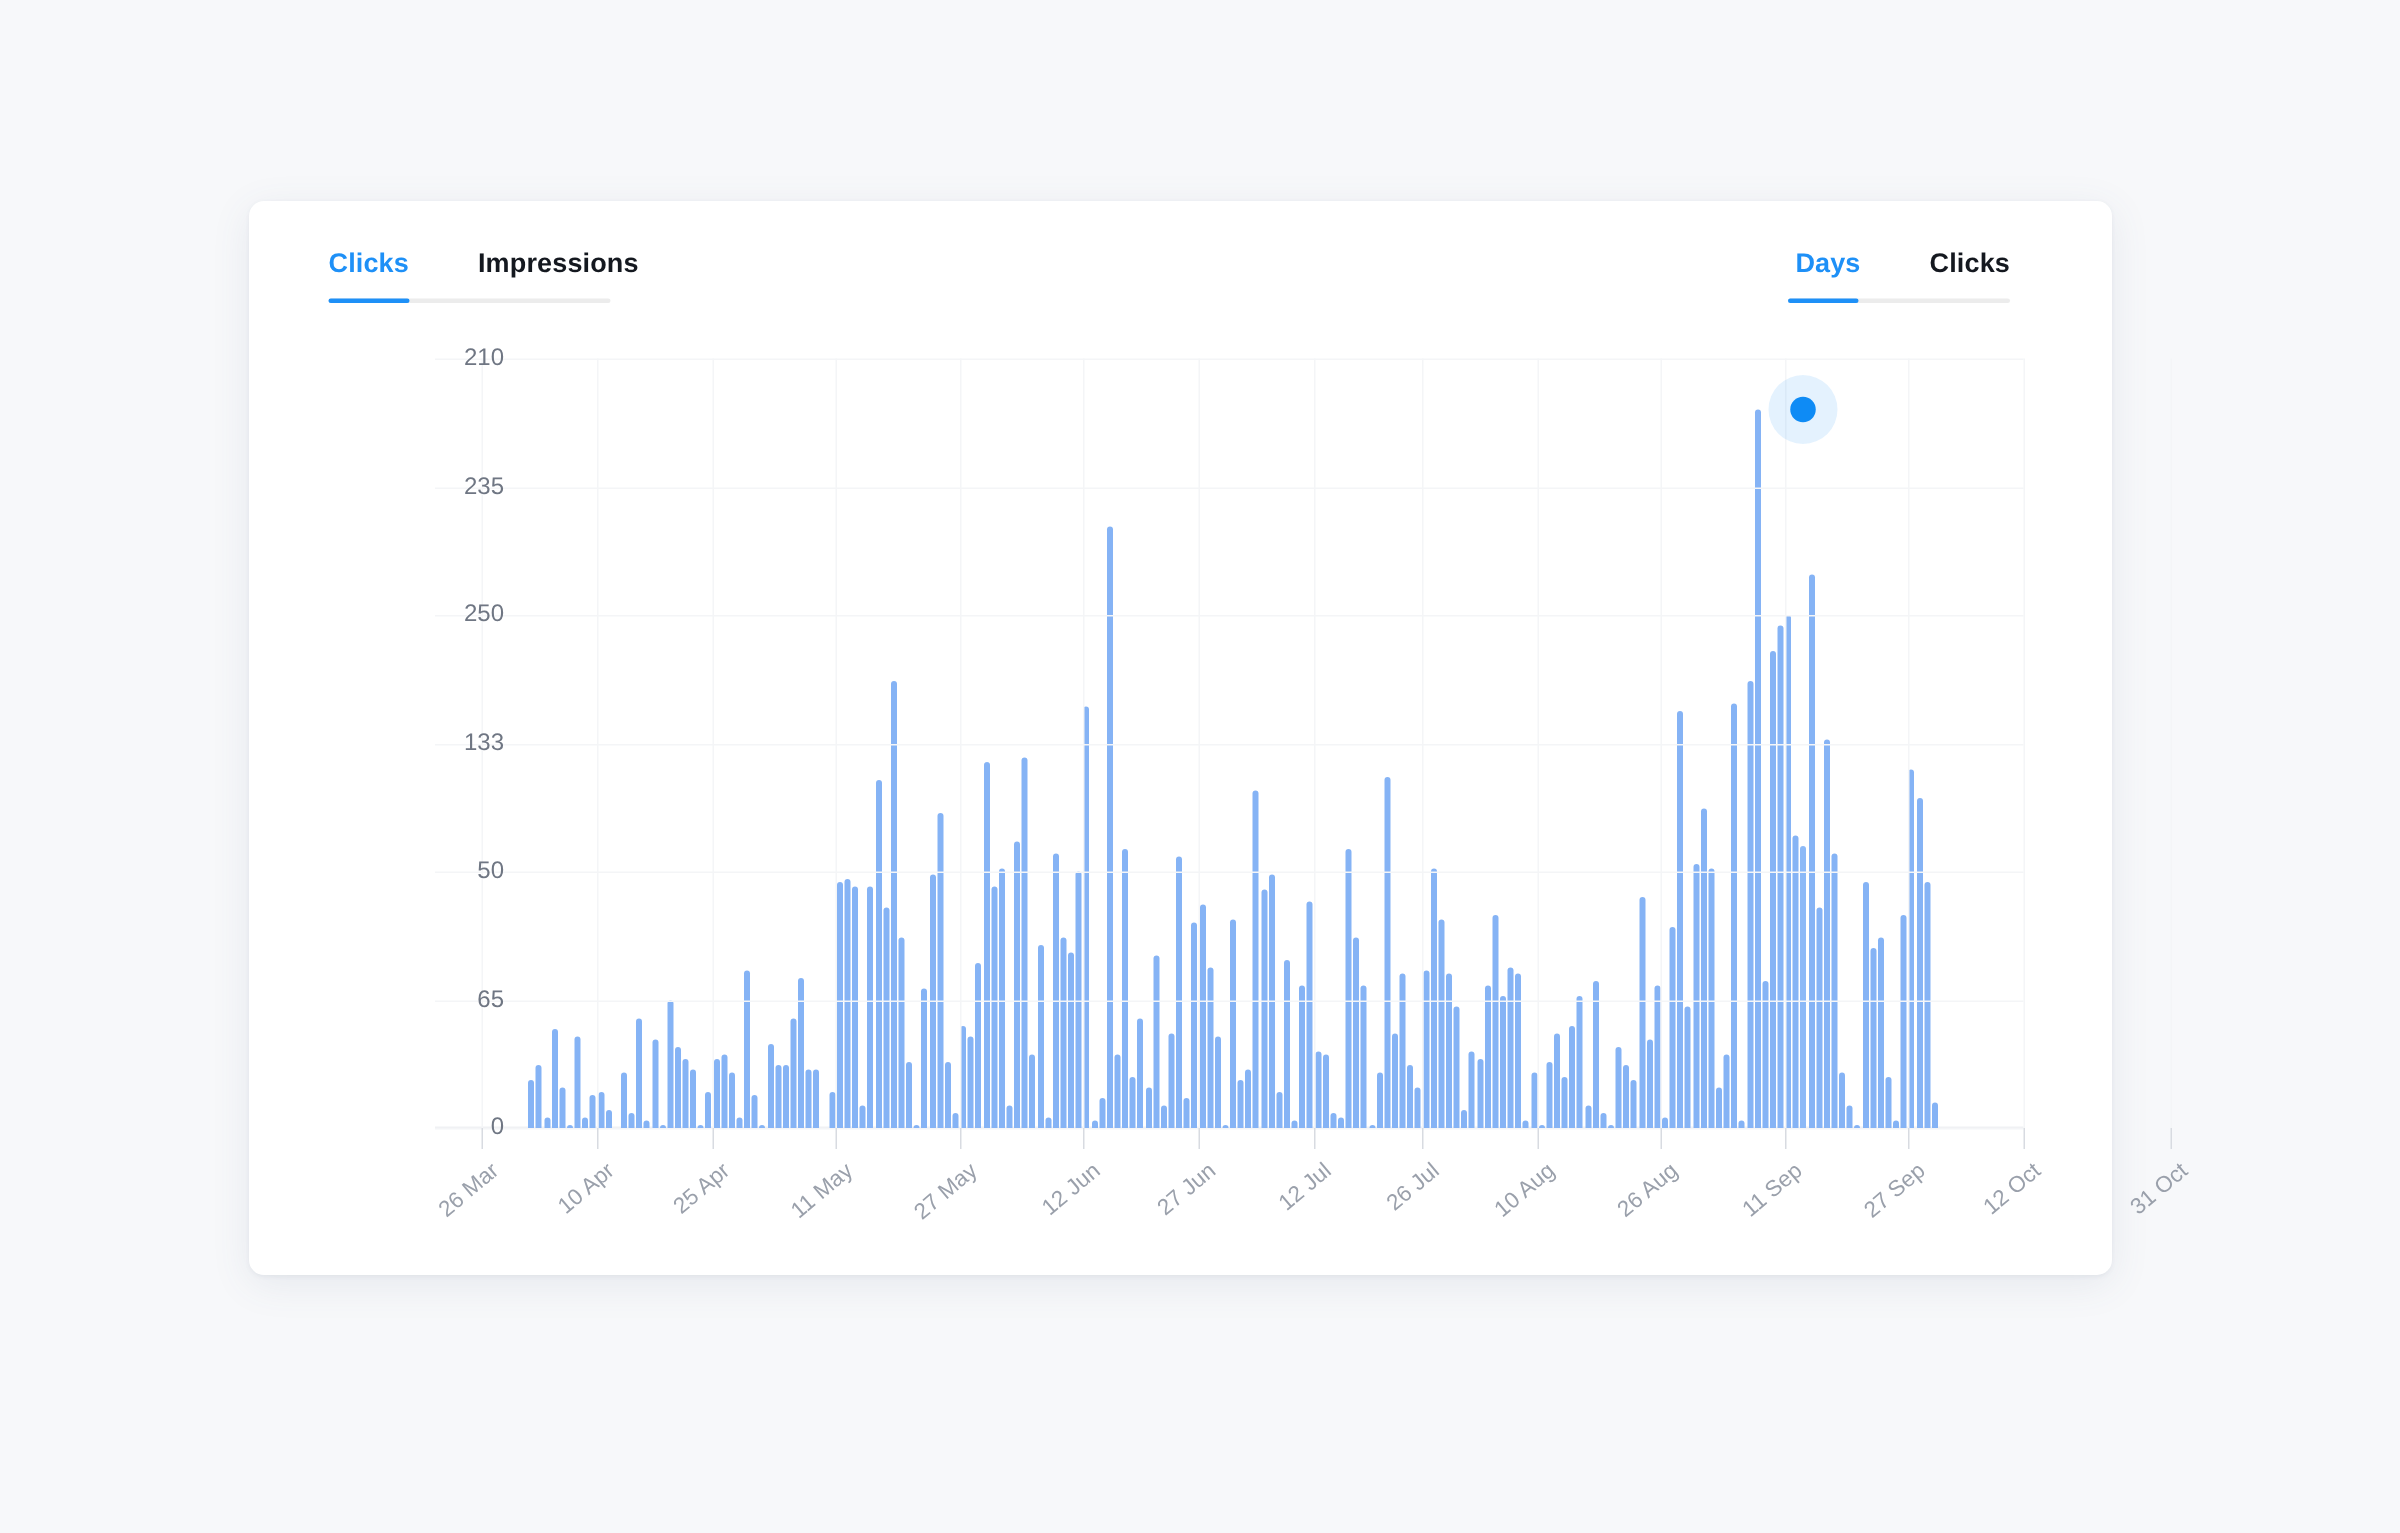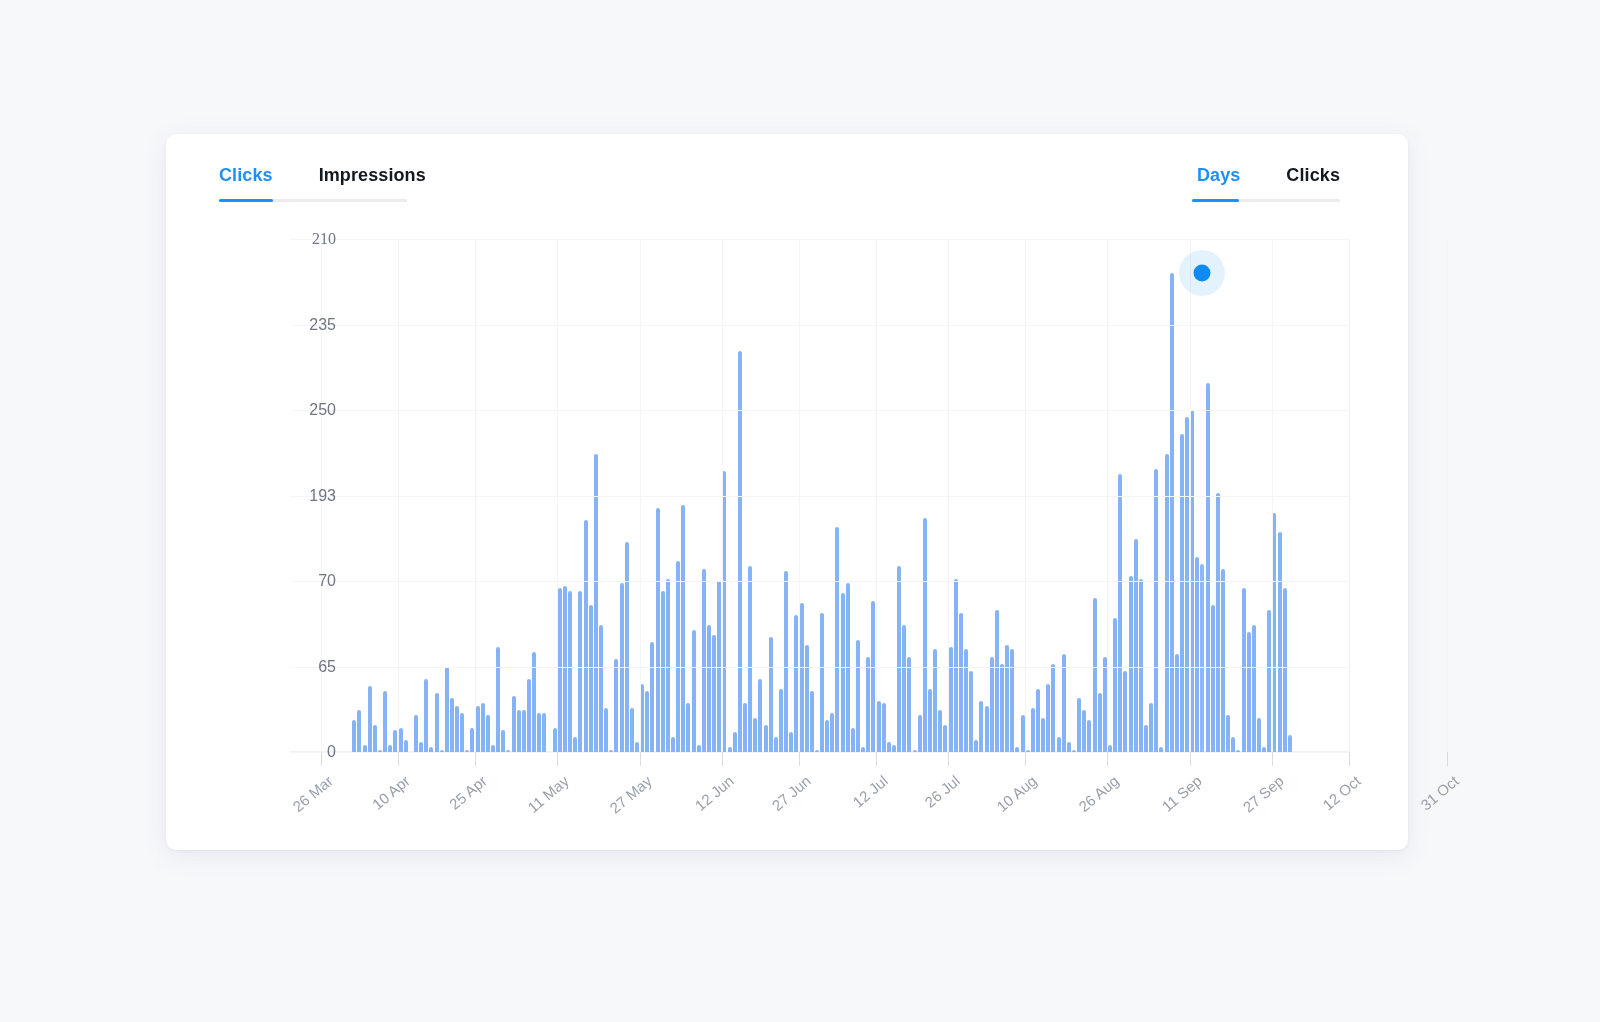--- a/index.html
+++ b/index.html
@@ -396,25 +396,25 @@
           <div class="grid-v" style="left: 735.131px;"></div>
           <div class="grid-v" style="left: 817.383px;"></div>
           <div class="grid-v" style="left: 899.636px;"></div>
           <div class="grid-v" style="left: 981.888px;"></div>
           <div class="grid-v" style="left: 1059px;"></div>
           <div class="grid-v" style="left: 1156.67px;"></div>
         </div>
       <div id="ylabels">
           <div class="ylabel" style="top: 522px;">0</div>
           <div class="ylabel" style="top: 436.5px;">65</div>
-          <div class="ylabel" style="top: 351px;">70</div>
-          <div class="ylabel" style="top: 265.5px;">193</div>
+          <div class="ylabel" style="top: 351px;">50</div>
+          <div class="ylabel" style="top: 265.5px;">133</div>
           <div class="ylabel" style="top: 180px;">250</div>
           <div class="ylabel" style="top: 94.5px;">235</div>
-          <div class="ylabel" style="top: 9px; font-family: Liberation Serif, serif;">210</div>
+          <div class="ylabel" style="top: 9px;">210</div>
         </div>
       <div class="xaxis" id="xaxis">
           <div class="xtick-line" style="left: 30.8447px;"></div>
           <div class="xlabel" style="left: 34.8447px;">26 Mar</div>
           <div class="xtick-line" style="left: 107.956px;"></div>
           <div class="xlabel" style="left: 111.956px;">10 Apr</div>
           <div class="xtick-line" style="left: 185.068px;"></div>
           <div class="xlabel" style="left: 189.068px;">25 Apr</div>
           <div class="xtick-line" style="left: 267.32px;"></div>
           <div class="xlabel" style="left: 271.32px;">11 May</div>

